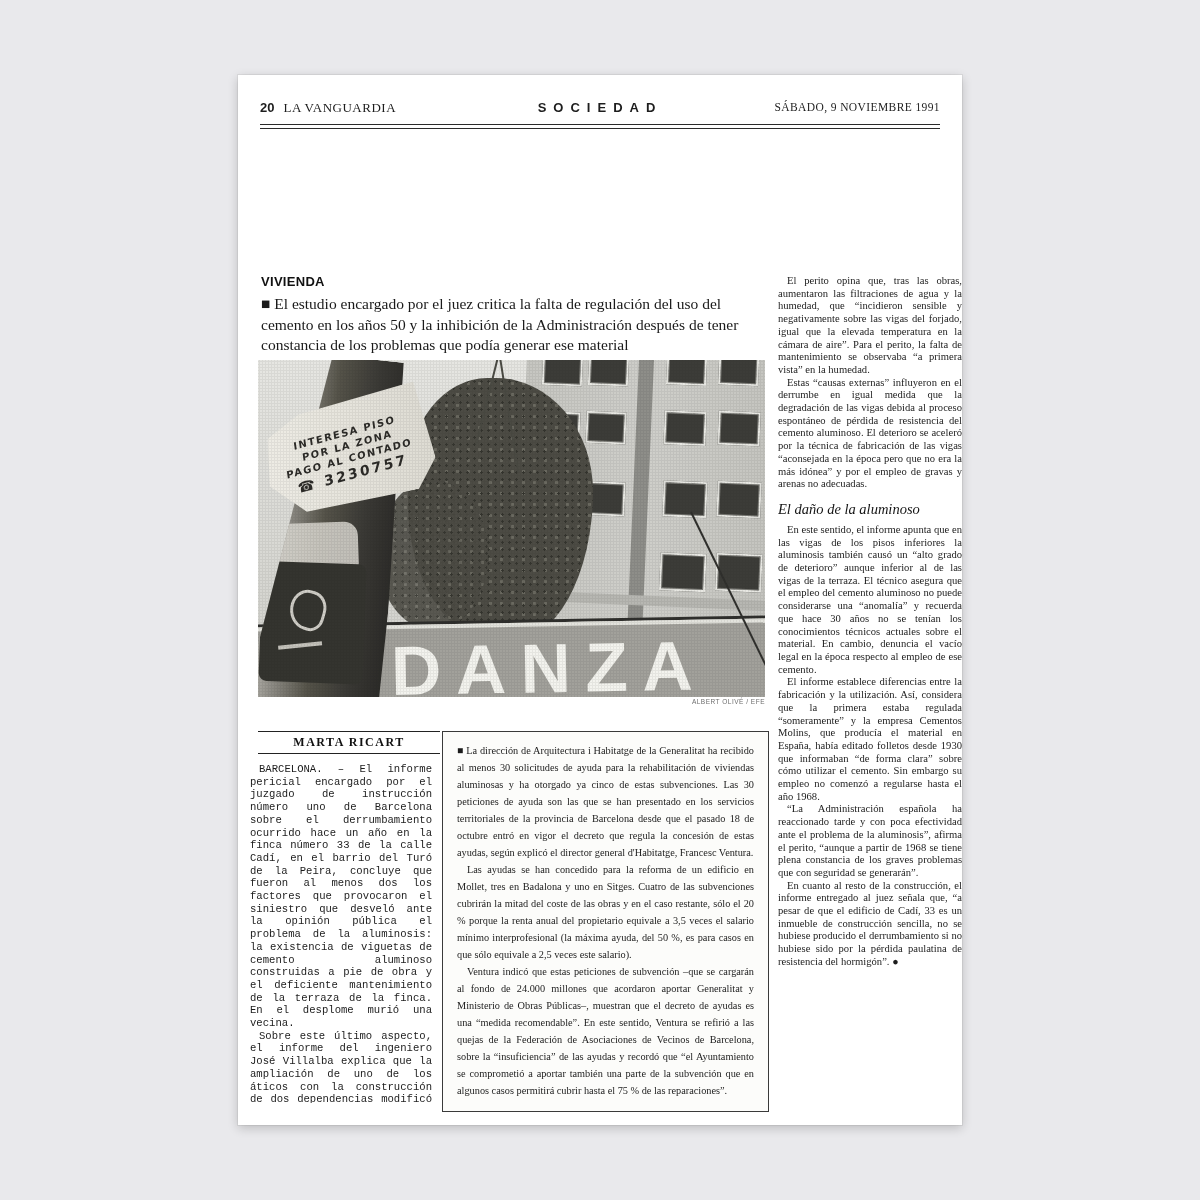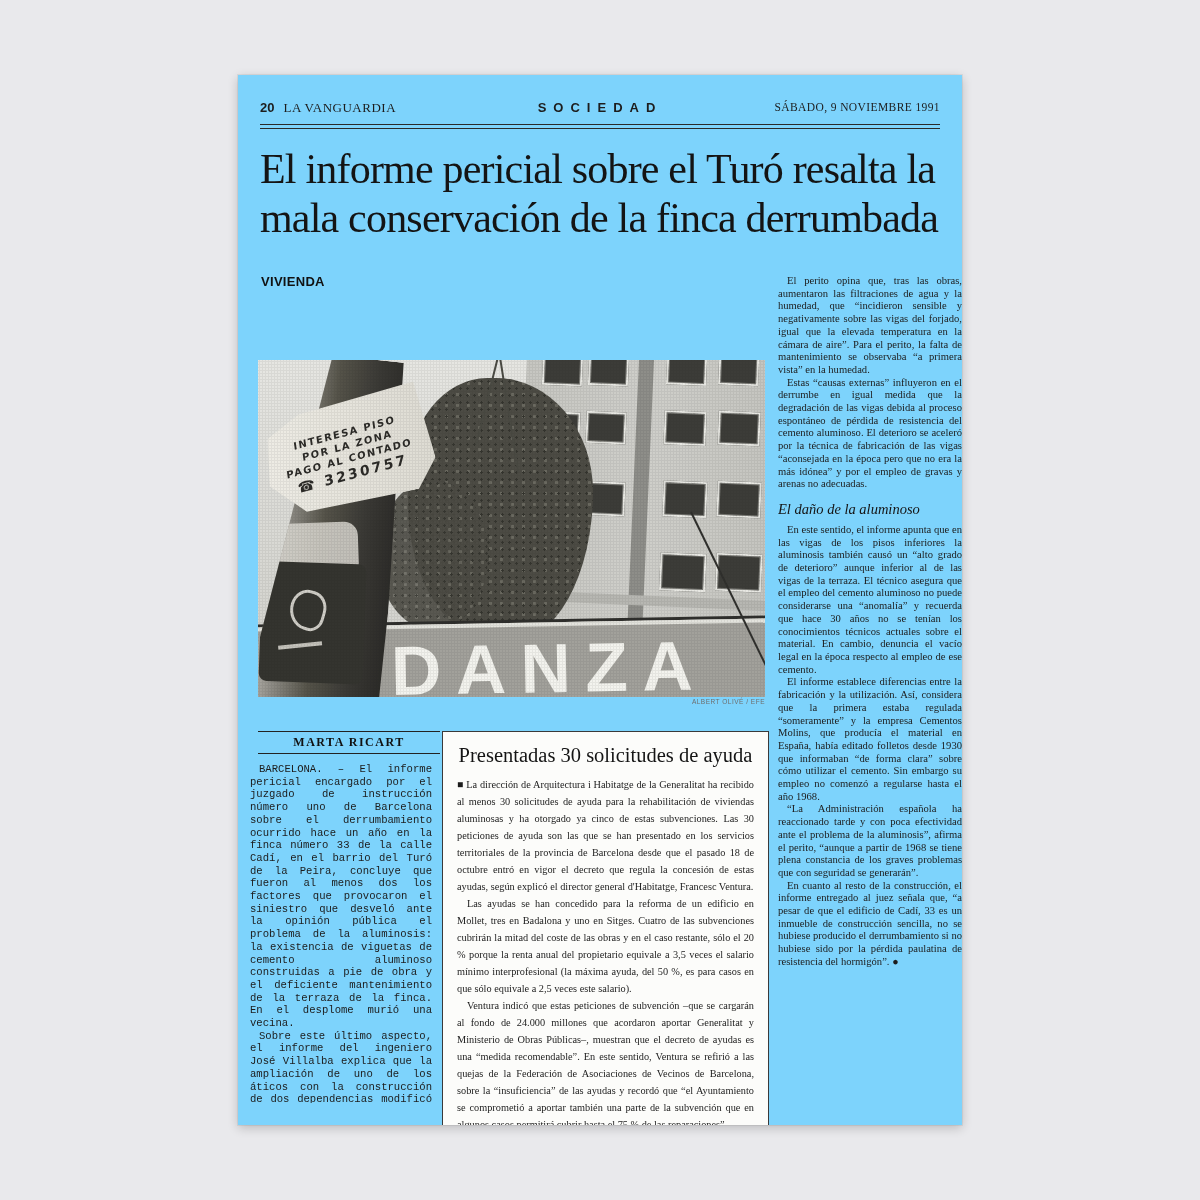--- a/index.html
+++ b/index.html
@@ -1,19 +1,19 @@
 <!DOCTYPE html>
 <html><head>
 <meta charset="utf-8">
 <style>
   html,body{margin:0;padding:0;}
   body{width:1200px;height:1200px;background:#e9e9ec;position:relative;
        font-family:"Liberation Serif",serif;-webkit-font-smoothing:antialiased;}
   .paper{position:absolute;left:238px;top:75px;width:724px;height:1050px;
-         background:#7dd3fc;box-shadow:0 3px 10px rgba(0,0,0,.20),0 0 0 1px #dcdcde;overflow:hidden;}
+         background:#ffffff;box-shadow:0 3px 10px rgba(0,0,0,.20),0 0 0 1px #dcdcde;overflow:hidden;}
 
   
   .masthead{position:absolute;top:25px;left:22px;right:22px;height:18px;color:#1d1d1d;}
   .mh-left{position:absolute;left:0;top:0;font-size:12px;}
   .mh-left .pgnum{font-family:"Liberation Sans",sans-serif;font-weight:700;font-size:13px;margin-right:6px;}
   .mh-left .paper-name{font-variant:small-caps;letter-spacing:.5px;font-size:13px;}
   .mh-center{position:absolute;left:0;right:0;top:0;text-align:center;
              font-family:"Liberation Sans",sans-serif;font-weight:700;font-size:13px;letter-spacing:7px;}
   .mh-right{position:absolute;right:0;top:1px;font-size:11.5px;font-variant:small-caps;letter-spacing:.4px;}
   .rule-double{position:absolute;top:49px;left:22px;right:22px;height:3px;
@@ -102,26 +102,23 @@
   <div class="masthead">
     <span class="mh-left">
       <span class="pgnum">20</span>
       <span class="paper-name">LA VANGUARDIA</span>
     </span>
     <span class="mh-center">SOCIEDAD</span>
     <span class="mh-right">SÁBADO, 9 NOVIEMBRE 1991</span>
   </div>
   <div class="rule-double"></div>
 
-  <div class="headline">
-    <div>El informe pericial sobre el Turó resalta la</div>
-    <div>mala conservación de la finca derrumbada</div>
-  </div>
 
   <div class="kicker">VIVIENDA</div>
+  <div class="lede">■ El estudio encargado por el juez critica la falta de regulación del uso del cemento en los años 50 y la inhibición de la Administración después de tener constancia de los problemas que podía generar ese material</div>
 
   <div class="col-right body-text">
     <p>El perito opina que, tras las obras, aumentaron las filtraciones de agua y la humedad, que “incidieron sensible y negativamente sobre las vigas del forjado, igual que la elevada temperatura en la cámara de aire”. Para el perito, la falta de mantenimiento se observaba “a primera vista” en la humedad.</p>
     <p>Estas “causas externas” influyeron en el derrumbe en igual medida que la degradación de las vigas debida al proceso espontáneo de pérdida de resistencia del cemento aluminoso. El deterioro se aceleró por la técnica de fabricación de las vigas “aconsejada en la época pero que no era la más idónea” y por el empleo de gravas y arenas no adecuadas.</p>
     <div class="subhead">El daño de la aluminoso</div>
     <p>En este sentido, el informe apunta que en las vigas de los pisos inferiores la aluminosis también causó un “alto grado de deterioro” aunque inferior al de las vigas de la terraza. El técnico asegura que el empleo del cemento aluminoso no puede considerarse una “anomalía” y recuerda que hace 30 años no se tenían los conocimientos técnicos actuales sobre el material. En cambio, denuncia el vacío legal en la época respecto al empleo de ese cemento.</p>
     <p>El informe establece diferencias entre la fabricación y la utilización. Así, considera que la primera estaba regulada “someramente” y la empresa Cementos Molins, que producía el material en España, había editado folletos desde 1930 que informaban “de forma clara” sobre cómo utilizar el cemento. Sin embargo su empleo no comenzó a regularse hasta el año 1968.</p>
     <p>“La Administración española ha reaccionado tarde y con poca efectividad ante el problema de la aluminosis”, afirma el perito, “aunque a partir de 1968 se tiene plena constancia de los graves problemas que con seguridad se generarán”.</p>
     <p>En cuanto al resto de la construcción, el informe entregado al juez señala que, “a pesar de que el edificio de Cadí, 33 es un inmueble de construcción sencilla, no se hubiese producido el derrumbamiento si no hubiese sido por la pérdida paulatina de resistencia del hormigón”. ●</p>
   </div>
@@ -183,19 +180,18 @@
     <div class="rule"></div>
     <div class="byline">MARTA RICART</div>
     <div class="rule"></div>
   </div>
   <div class="col-left body-text">
     <p>BARCELONA. – El informe pericial encargado por el juzgado de instrucción número uno de Barcelona sobre el derrumbamiento ocurrido hace un año en la finca número 33 de la calle Cadí, en el barrio del Turó de la Peira, concluye que fueron al menos dos los factores que provocaron el siniestro que desveló ante la opinión pública el problema de la aluminosis: la existencia de viguetas de cemento aluminoso construidas a pie de obra y el deficiente mantenimiento de la terraza de la finca. En el desplome murió una vecina.</p>
     <p>Sobre este último aspecto, el informe del ingeniero José Villalba explica que la ampliación de uno de los áticos con la construcción de dos dependencias modificó la superficie de la terraza. Asimismo, se añadió una solera sobre la anterior que dejó sin ventilación la antigua cá-</p>
   </div>
 
   <div class="aid-box">
-    <div class="aid-title">Presentadas 30 solicitudes de ayuda</div>
     <p class="noindent">■ La dirección de Arquitectura i Habitatge de la Generalitat ha recibido al menos 30 solicitudes de ayuda para la rehabilitación de viviendas aluminosas y ha otorgado ya cinco de estas subvenciones. Las 30 peticiones de ayuda son las que se han presentado en los servicios territoriales de la provincia de Barcelona desde que el pasado 18 de octubre entró en vigor el decreto que regula la concesión de estas ayudas, según explicó el director general d'Habitatge, Francesc Ventura.</p>
     <p>Las ayudas se han concedido para la reforma de un edificio en Mollet, tres en Badalona y uno en Sitges. Cuatro de las subvenciones cubrirán la mitad del coste de las obras y en el caso restante, sólo el 20 % porque la renta anual del propietario equivale a 3,5 veces el salario mínimo interprofesional (la máxima ayuda, del 50 %, es para casos en que sólo equivale a 2,5 veces este salario).</p>
     <p>Ventura indicó que estas peticiones de subvención –que se cargarán al fondo de 24.000 millones que acordaron aportar Generalitat y Ministerio de Obras Públicas–, muestran que el decreto de ayudas es una “medida recomendable”. En este sentido, Ventura se refirió a las quejas de la Federación de Asociaciones de Vecinos de Barcelona, sobre la “insuficiencia” de las ayudas y recordó que “el Ayuntamiento se comprometió a aportar también una parte de la subvención que en algunos casos permitirá cubrir hasta el 75 % de las reparaciones”.</p>
   </div>
 
 </div>
 
 </body></html>

